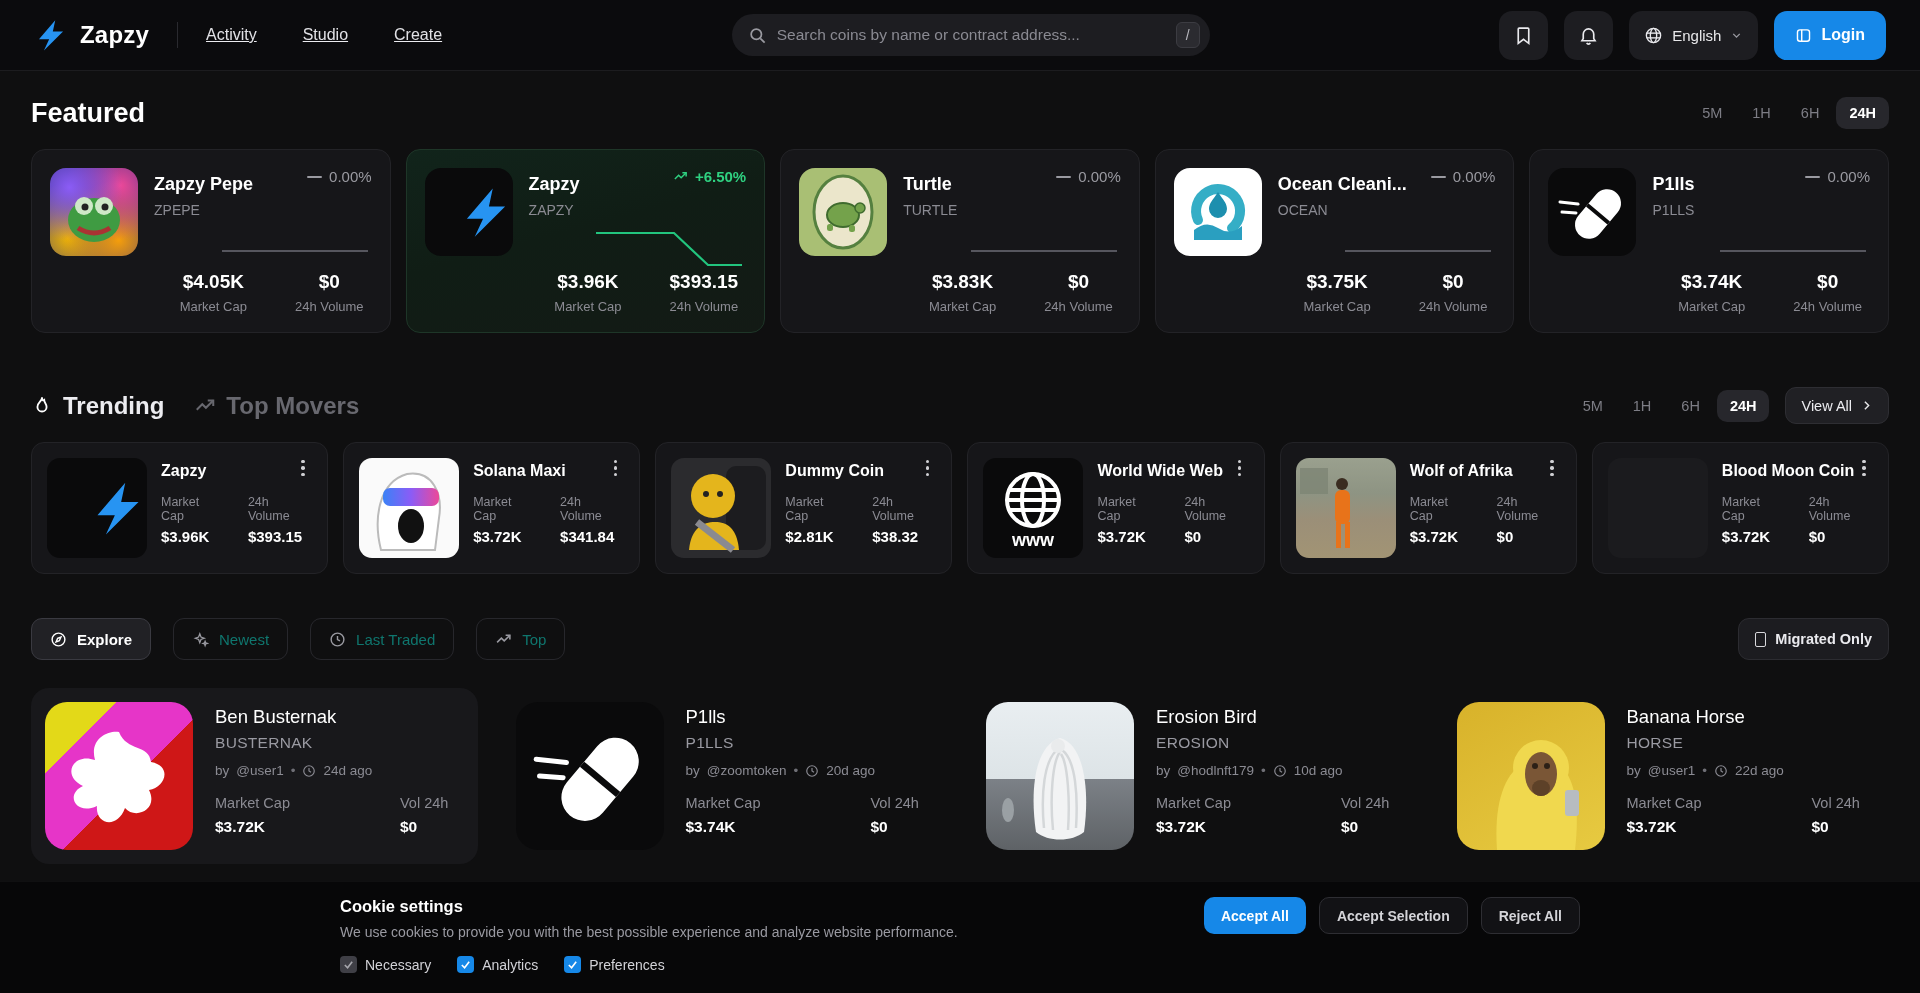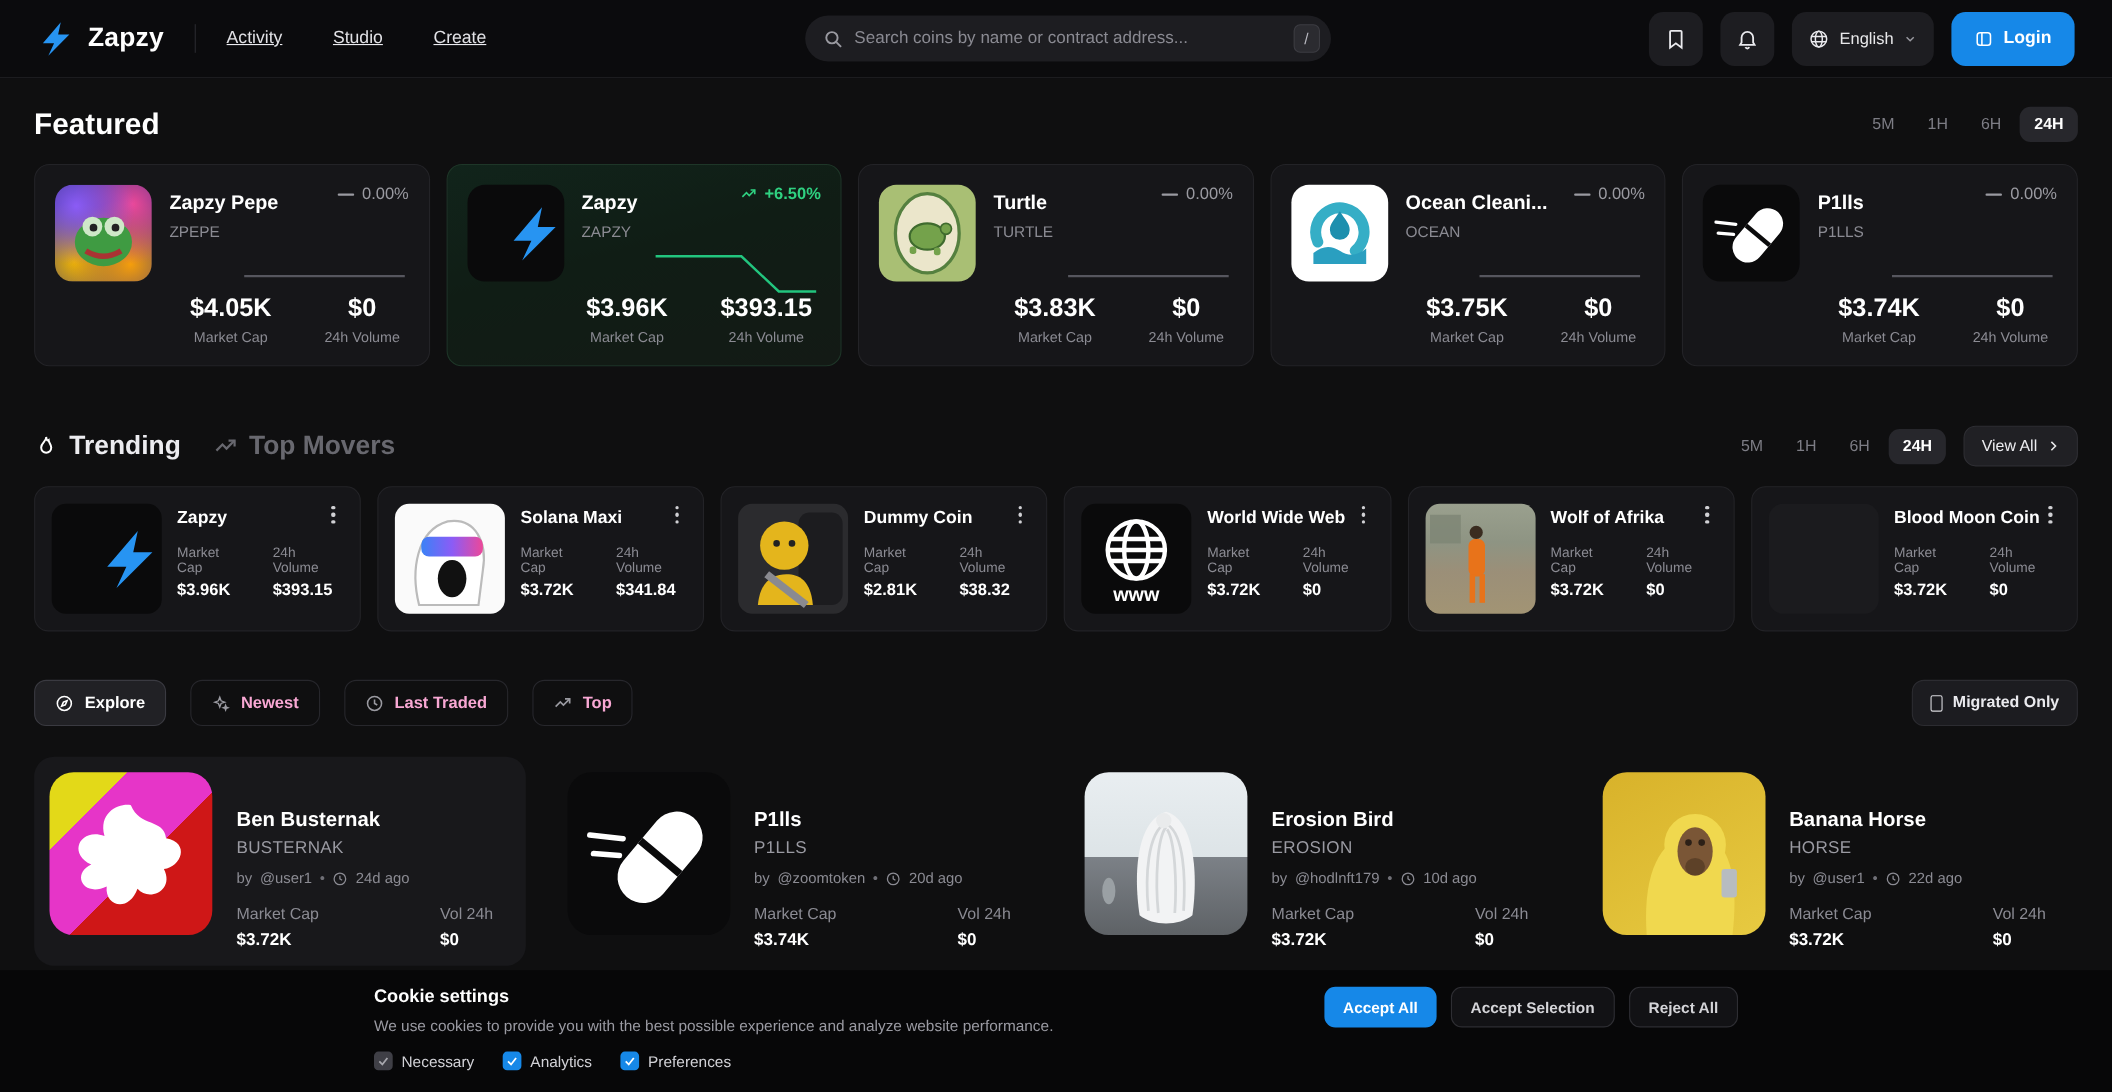--- a/index.html
+++ b/index.html
@@ -59,56 +59,56 @@
   .coin-img { border-radius:16px; overflow:hidden; position:relative; flex:none; }
   .f-img { width:88px; height:88px; }
   .fname { font-size:18px; font-weight:700; color:#fff; margin-top:6px; }
   .fsym  { font-size:14px; color:#8b8b93; margin-top:7px; }
   .fchange { position:absolute; top:18px; right:18px; display:flex; align-items:center; gap:7px;
              font-size:15px; color:#9a9aa1; }
   .fchange.up { color:var(--green,#2fd181); font-weight:600; }
   .dash { width:15px; height:2px; background:#9a9aa1; border-radius:1px; display:inline-block; }
   .spark { position:absolute; right:20px; top:76px; }
   .fstats { margin-top:auto; display:flex; justify-content:flex-end; gap:48px; padding-right:8px; text-align:center; }
-  .fstats .v { font-size:23px; font-weight:700; color:#fff; }
+  .fstats .v { font-size:19px; font-weight:700; color:#fff; }
   .fstats .l { font-size:13px; color:#8b8b93; margin-top:6px; }
 
   
   .trend-head { margin-top:54px; }
   .trend-grid { display:grid; grid-template-columns:repeat(6,1fr); gap:15px; margin-top:18px; }
   .tcard { position:relative; height:132px; background:#161619; border:1px solid #232327; border-radius:13px;
            padding:15px; display:flex; gap:14px; cursor:pointer; }
   .t-img { width:100px; height:100px; border-radius:13px; }
   .tbody { flex:1; padding-top:3px; min-width:0; }
   .tname { font-size:16px; font-weight:700; color:#fff; line-height:1.3; padding-right:14px; }
   .tstats { display:flex; gap:24px; margin-top:13px; }
   .tstats .l { font-size:12.5px; color:#8b8b93; }
   .tstats .v { font-size:15px; font-weight:700; color:#fff; margin-top:5px; }
   .kebab { position:absolute; top:13px; right:13px; width:22px; height:24px; display:flex; flex-direction:column;
            align-items:center; justify-content:center; gap:3px; cursor:pointer; border-radius:6px; }
   .kebab span { width:3.5px; height:3.5px; border-radius:50%; background:#d0d0d4; }
 
   
   .explore-bar { display:flex; align-items:center; margin-top:44px; gap:22px; }
   .pill { height:42px; padding:0 18px; border-radius:11px; background:transparent; border:1px solid #27272c;
-          display:flex; align-items:center; gap:10px; font-size:15px; color:#f9a8d4; cursor:pointer;
-          font-family:inherit;font-weight:bold; }
+          display:flex; align-items:center; gap:10px; font-size:15px; color:#0f766e; cursor:pointer;
+          font-family:inherit; }
   .pill.active { background:#212125; border-color:#3a3a41; color:#fff; font-weight:700; }
   .migrated { margin-left:auto; height:42px; padding:0 16px; border-radius:11px; background:#1c1c20;
               border:1px solid #2c2c31; display:flex; align-items:center; gap:9px; font-size:14.5px;
               font-weight:600; color:#eaeaee; cursor:pointer; font-family:inherit; }
   .tofu { width:11px; height:15px; border:1.5px solid #d8d8dc; border-radius:2px; display:inline-block; }
 
   
   .explore-grid { display:grid; grid-template-columns:repeat(4,1fr); gap:24px; margin-top:28px; }
   .eitem { display:flex; gap:22px; padding:14px; border-radius:18px; cursor:pointer; }
   .eitem.hl { background:#18181b; }
   .e-img { width:148px; height:148px; border-radius:22px; }
   .ebody { flex:1; padding-top:4px; min-width:0; }
-  .ename { font-size:18.5px; font-weight:700; color:#fff;margin-top:28px; }
+  .ename { font-size:18.5px; font-weight:400; color:#fff; }
   .esym  { font-size:15.5px; color:#9a9aa2; margin-top:6px; letter-spacing:.3px; }
   .ebyline { display:flex; align-items:center; gap:7px; margin-top:11px; font-size:13.5px; color:#8b8b93; }
   .edot { color:#6f6f76; }
   .estats { display:grid; grid-template-columns:185px 1fr; margin-top:17px; }
   .estats .l { font-size:14.5px; color:#8b8b93; }
   .estats .v { font-size:15.5px; font-weight:700; color:#fff; margin-top:7px; }
 
   
   .cookie { position:fixed; left:0; right:0; bottom:0; height:112px; background:#070708;
             border-top:1px solid rgba(255,255,255,.04); z-index:50; }

